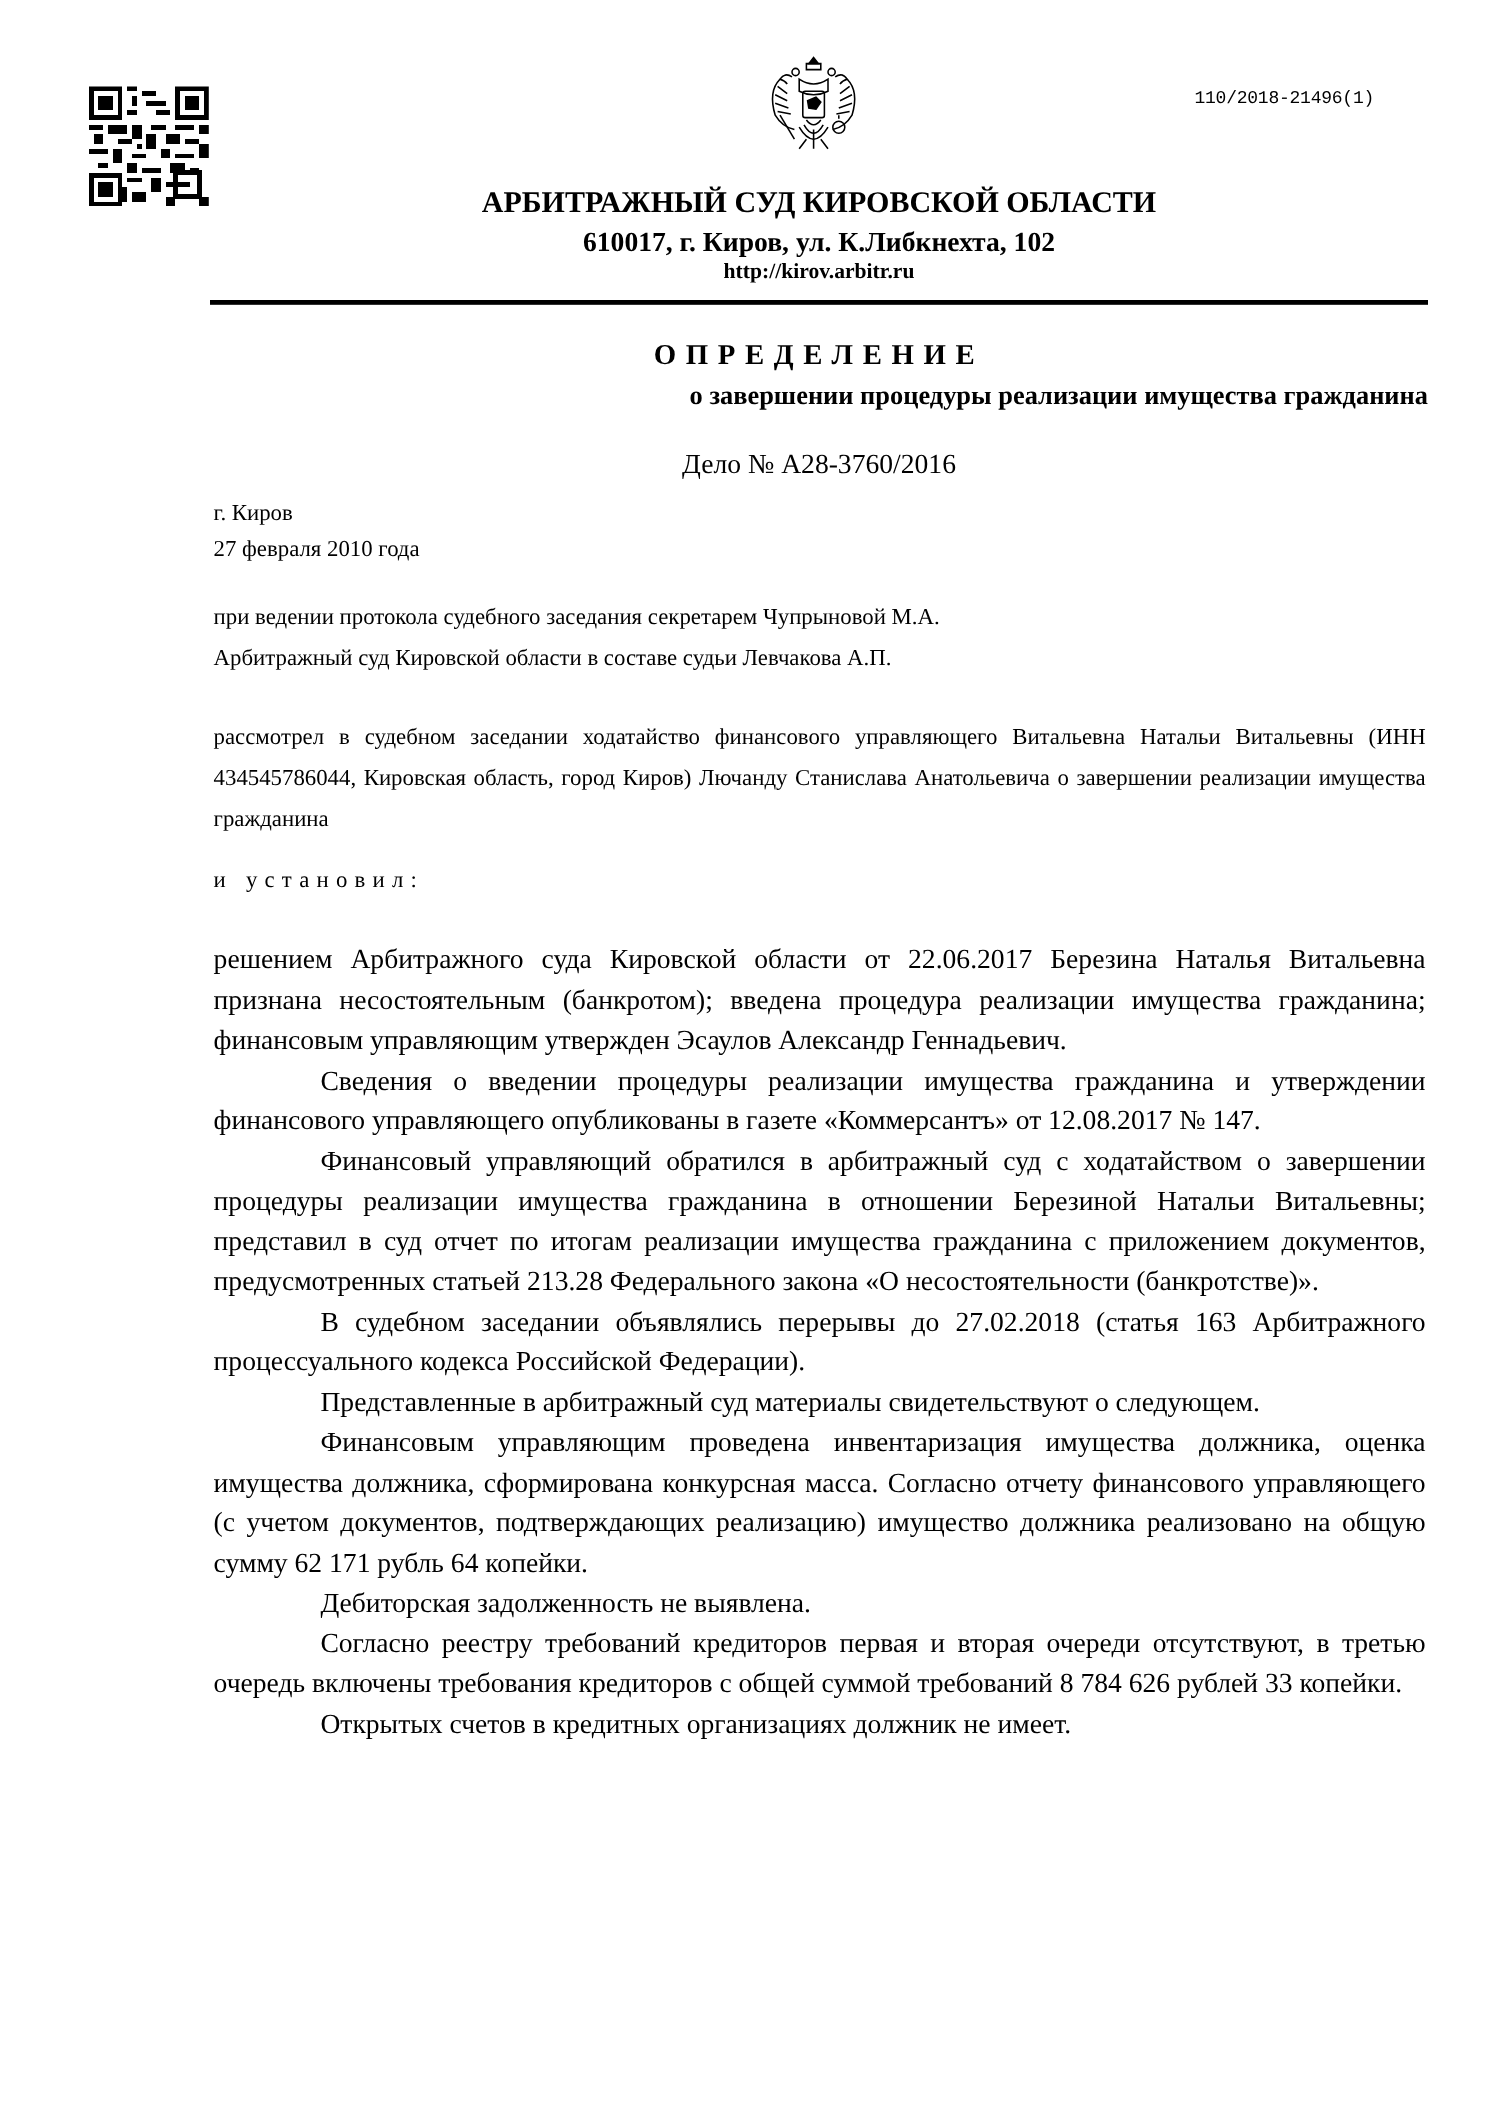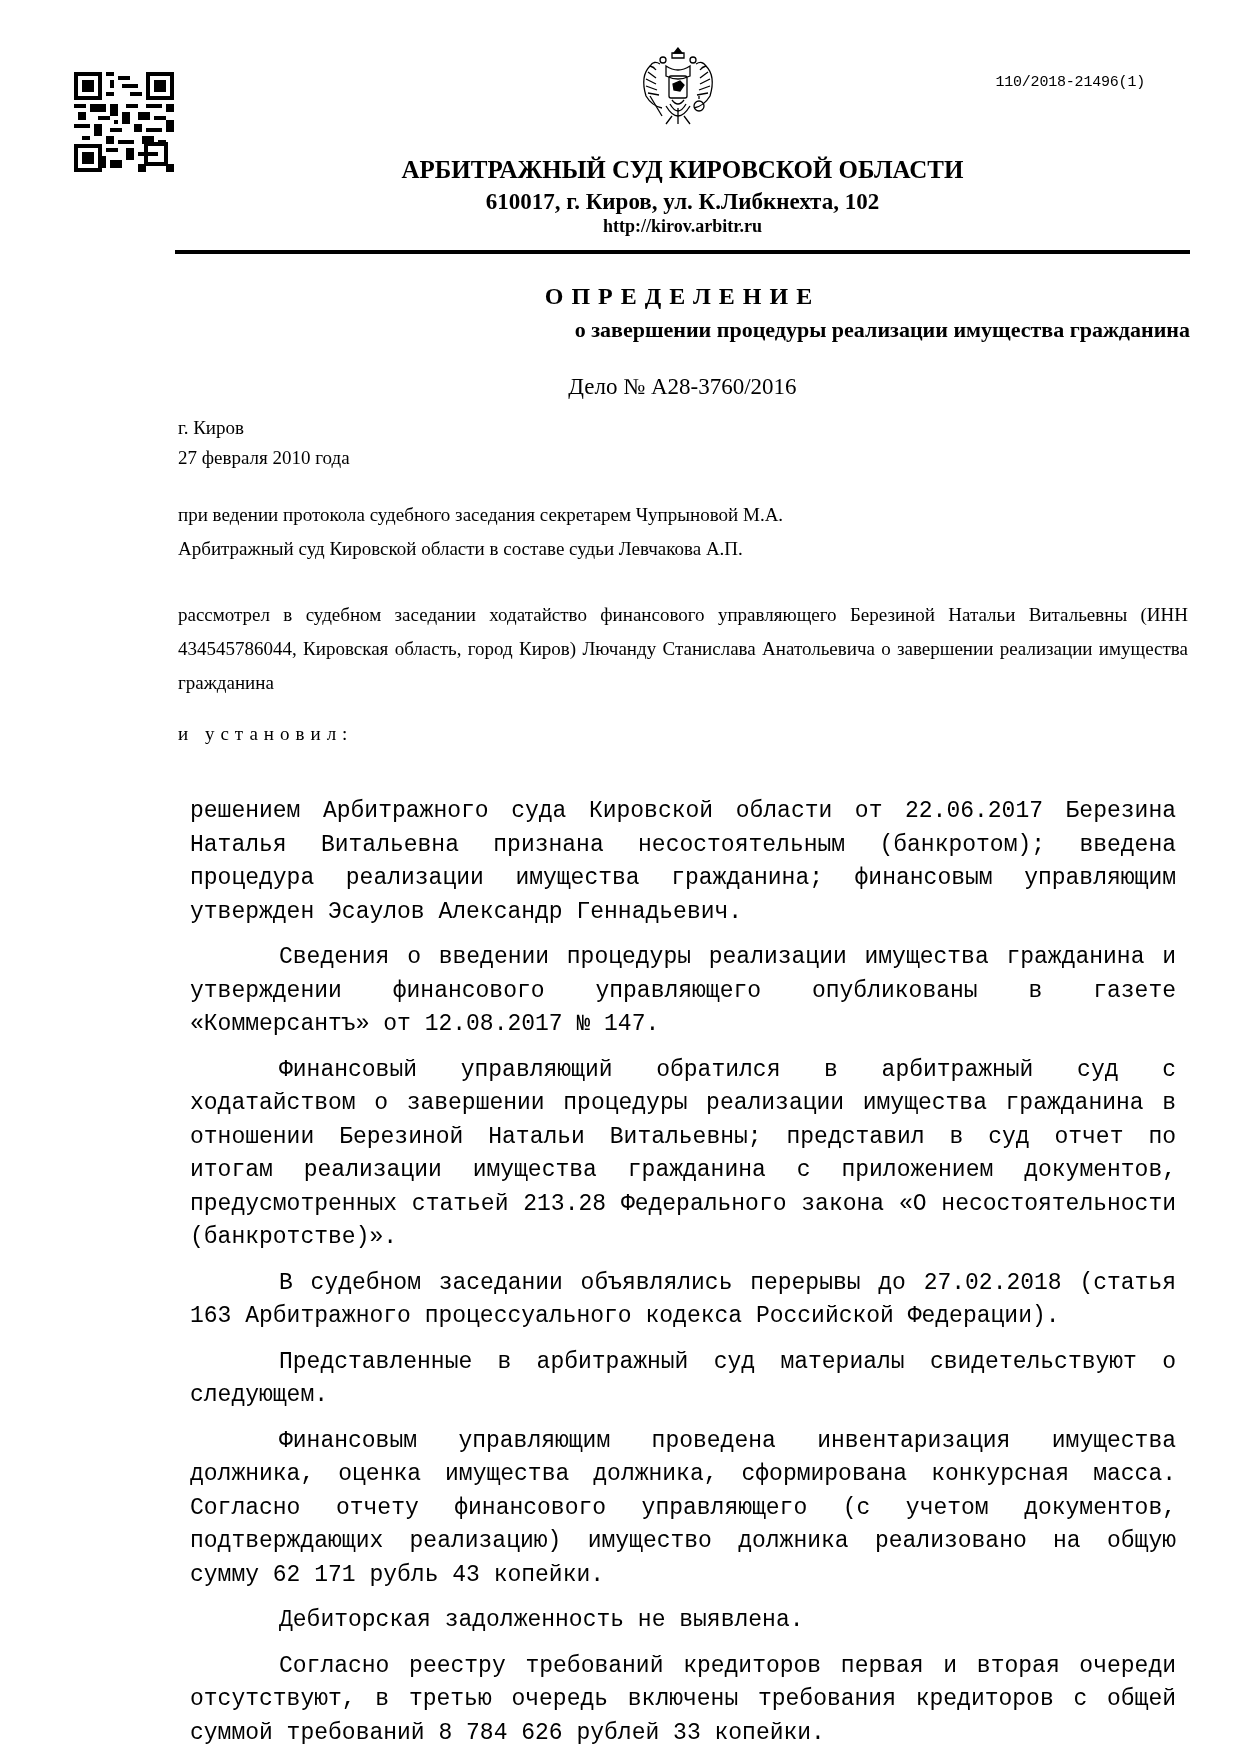--- a/index.html
+++ b/index.html
@@ -18,21 +18,21 @@
            top: 283px; letter-spacing: 8px; }
   .subtitle { position: absolute; left: 175px; width: 1015px; text-align: right; font-weight: bold; font-size: 22px; top: 317px; }
   .case { position: absolute; left: 175px; width: 1015px; text-align: center; font-size: 23px; top: 374px; }
   .block { position: absolute; left: 178px; width: 1010px; font-size: 19px; line-height: 34px; }
   .city { top: 411px; }
   .date { top: 441px; }
   .composition { top: 498px; }
   .considered { top: 598px; }
   .established { top: 717px; letter-spacing: 6px; }
   .body { position: absolute; left: 178px; top: 783px; width: 1010px; font-size: 23px; line-height: 33.5px; text-align: justify; }
-  .body p { margin: 12px; font-family: Liberation Mono, monospace; }
+  .body p { margin: 0; }
   .body p.indent { text-indent: 89px; }
   .line { display: block; }
 </style>
 </head>
 <body>
 
 <svg class="qr" viewBox="0 0 25 25" shape-rendering="crispEdges">
   <rect x="0" y="0" width="25" height="25" fill="#fff"></rect>
   <g fill="#000">
     <rect x="0" y="0" width="7" height="7"></rect>
@@ -120,27 +120,27 @@
 <div class="case">Дело № А28-3760/2016</div>
 
 <div class="block city">г. Киров</div>
 <div class="block date">27 февраля 2010 года</div>
 
 <div class="block composition">
   <span class="line">при ведении протокола судебного заседания секретарем Чупрыновой М.А.</span>
   <span class="line">Арбитражный суд Кировской области в составе судьи Левчакова А.П.</span>
 </div>
 
-<div class="block considered" style="text-align: justify;">рассмотрел в судебном заседании ходатайство финансового управляющего Березиной Натальи Витальевны (ИНН 434545786044, Кировская область, город Киров) Лючанду Станислава Анатольевича о завершении реализации имущества гражданина</div>
+<div class="block considered" style="text-align: justify;">рассмотрел в судебном заседании ходатайство финансового управляющего Витальевна Натальи Витальевны (ИНН 434545786044, Кировская область, город Киров) Лючанду Станислава Анатольевича о завершении реализации имущества гражданина</div>
 
 <div class="block established">и установил:</div>
 
 <div class="body">
   <p>решением Арбитражного суда Кировской области от 22.06.2017 Березина Наталья Витальевна признана несостоятельным (банкротом); введена процедура реализации имущества гражданина; финансовым управляющим утвержден Эсаулов Александр Геннадьевич.</p>
   <p class="indent">Сведения о введении процедуры реализации имущества гражданина и утверждении финансового управляющего опубликованы в газете «Коммерсантъ» от 12.08.2017 № 147.</p>
   <p class="indent">Финансовый управляющий обратился в арбитражный суд с ходатайством о завершении процедуры реализации имущества гражданина в отношении Березиной Натальи Витальевны; представил в суд отчет по итогам реализации имущества гражданина с приложением документов, предусмотренных статьей 213.28 Федерального закона «О несостоятельности (банкротстве)».</p>
   <p class="indent">В судебном заседании объявлялись перерывы до 27.02.2018 (статья 163 Арбитражного процессуального кодекса Российской Федерации).</p>
   <p class="indent">Представленные в арбитражный суд материалы свидетельствуют о следующем.</p>
-  <p class="indent">Финансовым управляющим проведена инвентаризация имущества должника, оценка имущества должника, сформирована конкурсная масса. Согласно отчету финансового управляющего (с учетом документов, подтверждающих реализацию) имущество должника реализовано на общую сумму 62 171 рубль 43 копейки.</p>
+  <p class="indent">Финансовым управляющим проведена инвентаризация имущества должника, оценка имущества должника, сформирована конкурсная масса. Согласно отчету финансового управляющего (с учетом документов, подтверждающих реализацию) имущество должника реализовано на общую сумму 62 171 рубль 64 копейки.</p>
   <p class="indent">Дебиторская задолженность не выявлена.</p>
   <p class="indent">Согласно реестру требований кредиторов первая и вторая очереди отсутствуют, в третью очередь включены требования кредиторов с общей суммой требований 8 784 626 рублей 33 копейки.</p>
   <p class="indent">Открытых счетов в кредитных организациях должник не имеет.</p>
 </div>
 
 </body></html>

